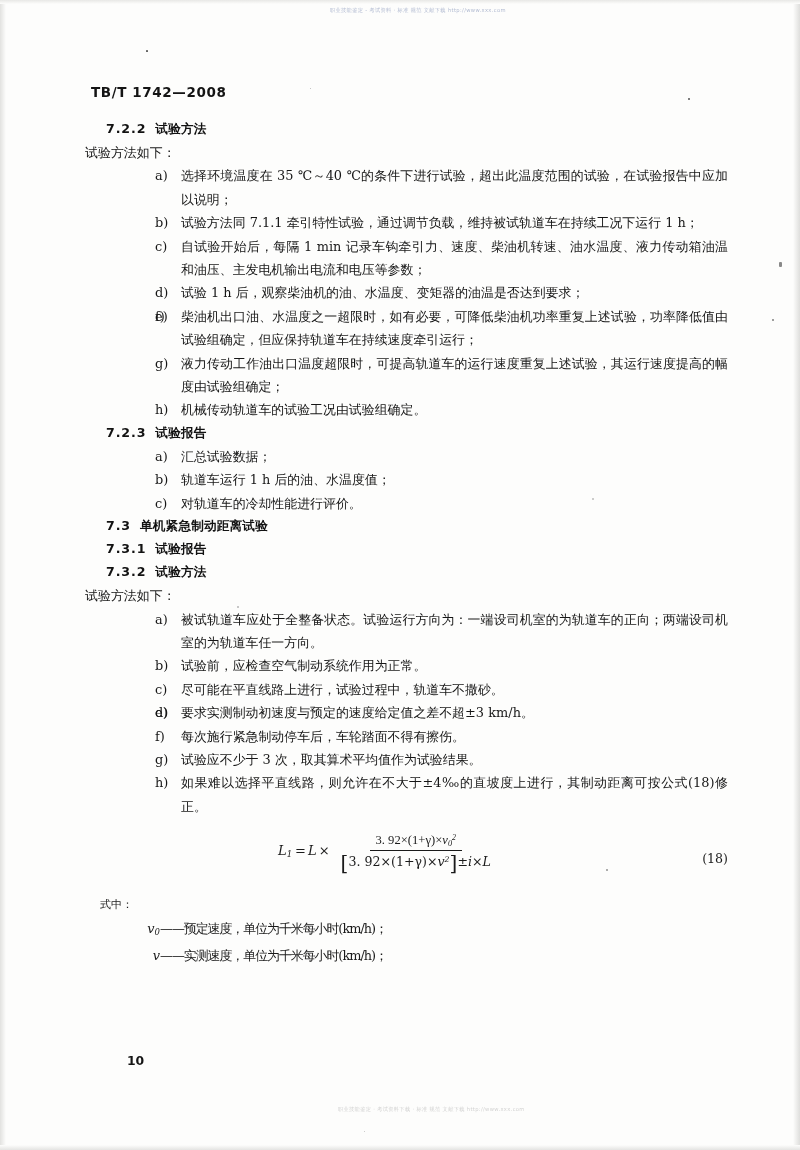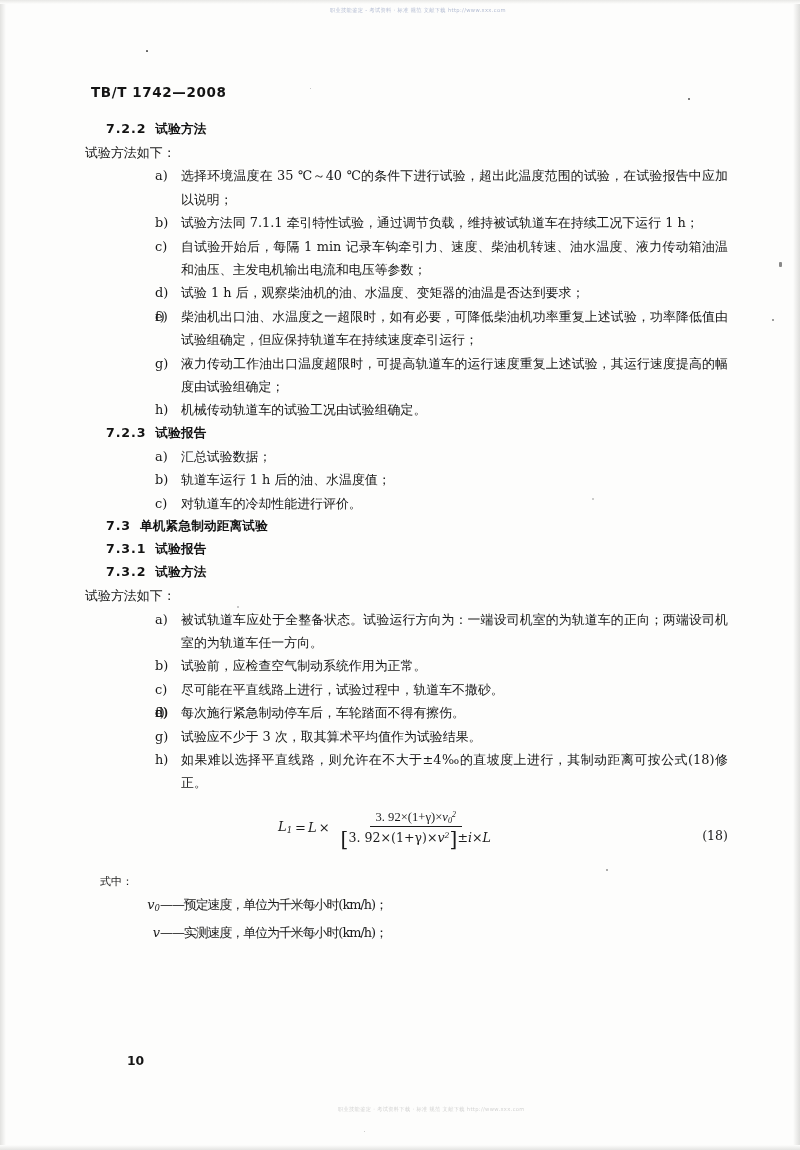--- a/index.html
+++ b/index.html
@@ -254,21 +254,21 @@
 
   <div class="h-sec">
     <span class="num">7.3.2</span><span>试验方法</span>
   </div>
   <p class="p-body">试验方法如下：</p>
   <ul class="list">
     <li><span class="marker">a)</span><span>被试轨道车应处于全整备状态。试验运行方向为：一端设司机室的为轨道车的正向；两端设司机室的为轨道车任一方向。</span></li>
     <li><span class="marker">b)</span><span>试验前，应检查空气制动系统作用为正常。</span></li>
     <li><span class="marker">c)</span><span>尽可能在平直线路上进行，试验过程中，轨道车不撒砂。</span></li>
     <li><span class="marker">d)</span></li>
-    <li><span class="marker">e)</span></li>
+    <li><span class="marker">e)</span><span>要求实测制动初速度与预定的速度给定值之差不超±3 km/h。</span></li>
     <li><span class="marker">f)</span><span>每次施行紧急制动停车后，车轮踏面不得有擦伤。</span></li>
     <li><span class="marker">g)</span><span>试验应不少于 3 次，取其算术平均值作为试验结果。</span></li>
     <li><span class="marker">h)</span><span>如果难以选择平直线路，则允许在不大于±4‰的直坡度上进行，其制动距离可按公式(18)修正。</span></li>
   </ul>
 
   <div class="formula-row">
     <div class="formula">
       <span class="lhs"><span>L</span><sub>1</sub></span>
       <span class="op">=</span>
       <span class="it">L</span>

